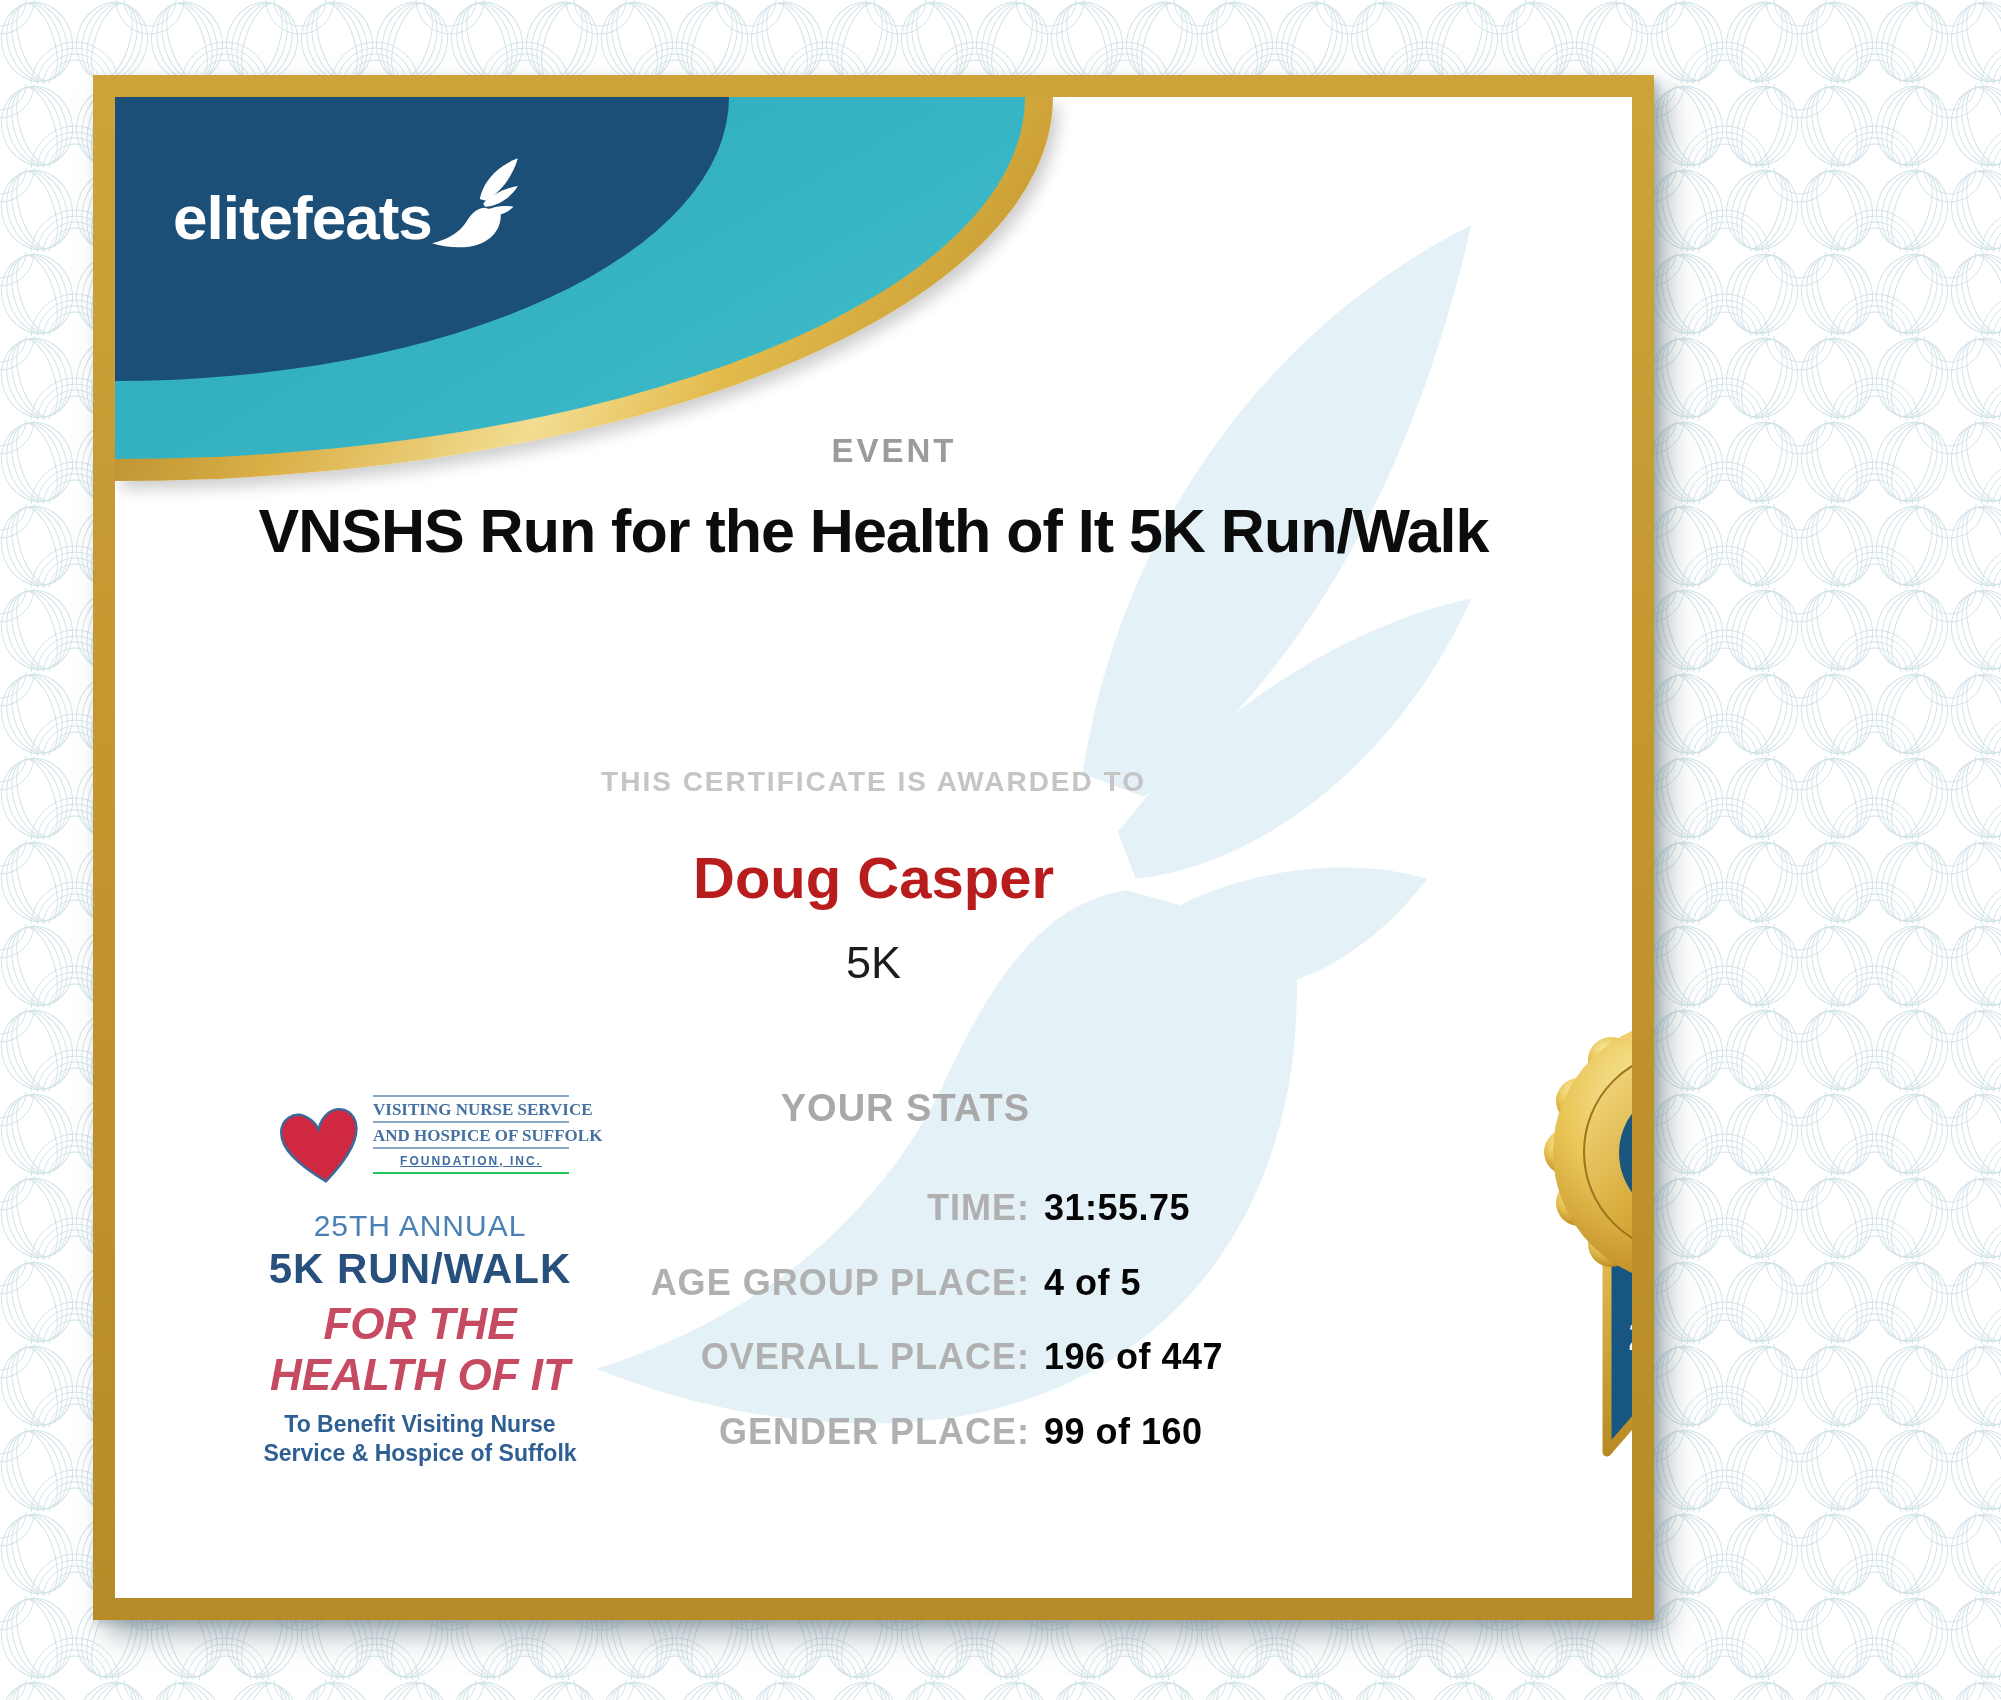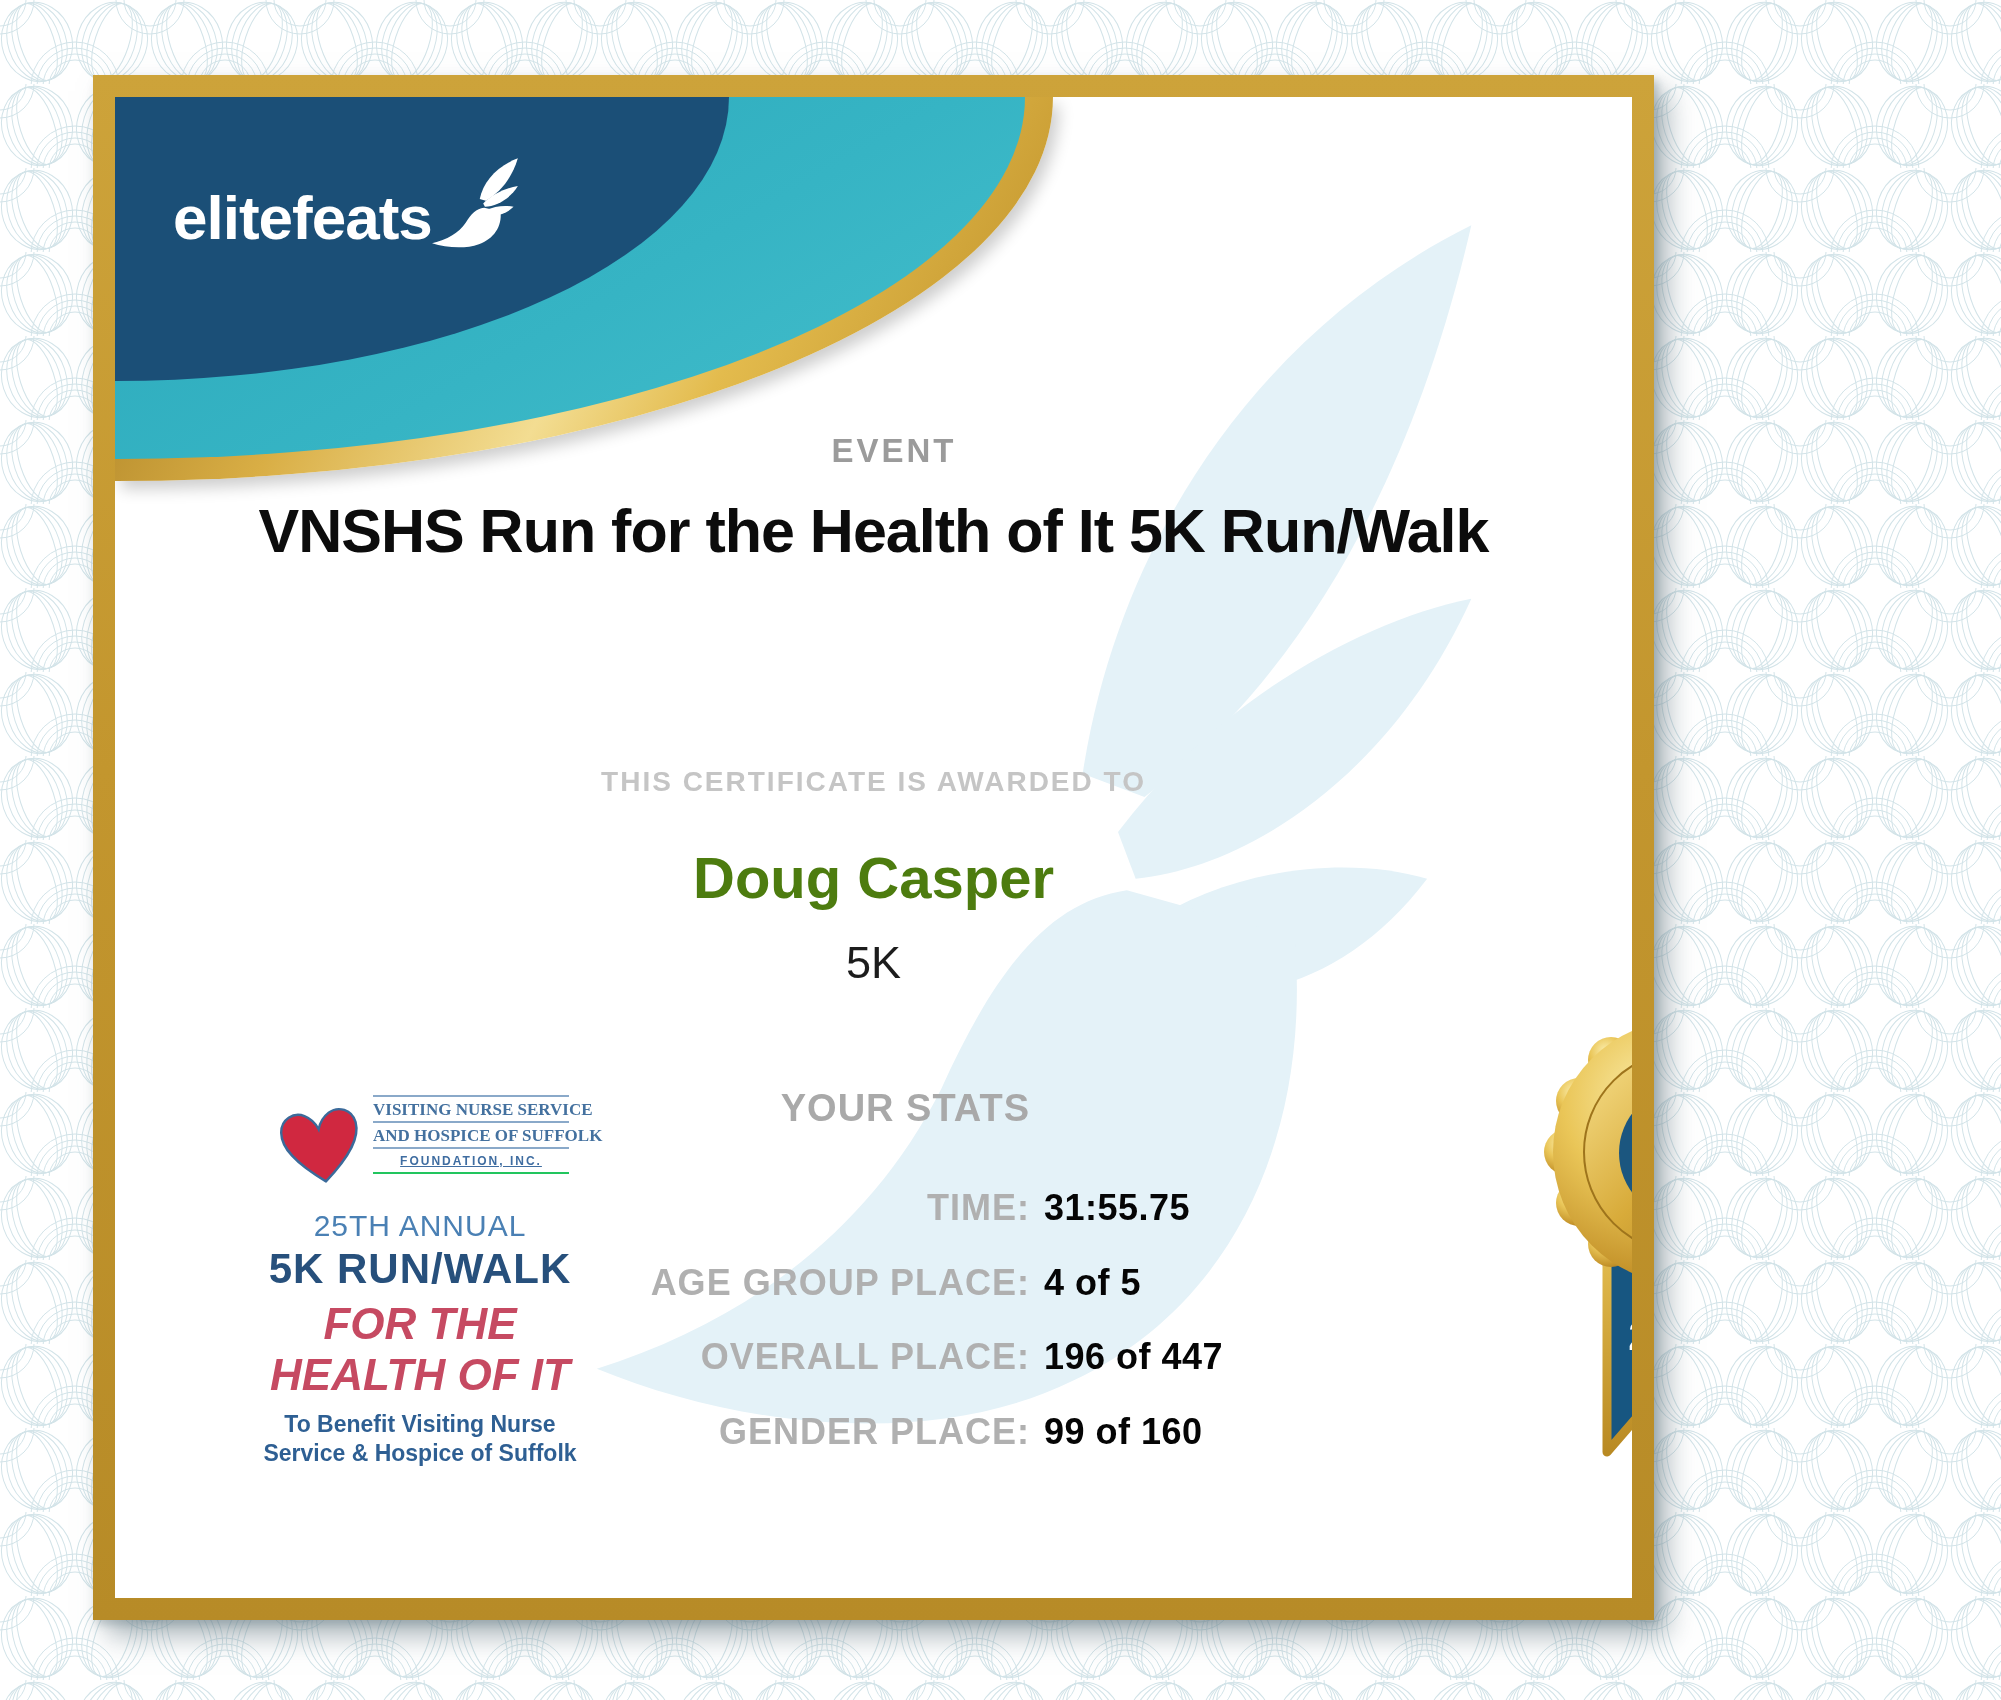--- a/index.html
+++ b/index.html
@@ -41,21 +41,21 @@
   
   .brand { position:absolute; left:58px; top:48px; z-index:5; display:flex; align-items:flex-start; }
   .brand-text { color:#ffffff; font-size:62px; font-weight:700; letter-spacing:-1px; line-height:1; padding-top:42px; }
   .brand-foot { width:104px; height:122px; margin-left:-6px; }
 
   
   .center-line { position:absolute; left:0; width:100%; text-align:center; z-index:6; }
   .event-label { top:335px; font-size:33px; font-weight:700; letter-spacing:3px; color:#9b9b9b;padding-left:41px; }
   .event-name  { top:399px; font-size:61px; font-weight:700; letter-spacing:-1px; color:#0c0c0c; }
   .awarded-label { top:669px; font-size:28px; font-weight:700; letter-spacing:2px; color:#c5c5c5; }
-  .recipient-name { top:747px; font-size:58px; font-weight:700; color:#4d7c0f; }
+  .recipient-name { top:747px; font-size:58px; font-weight:700; color:#b91c1c; }
   .distance { top:840px; font-size:45px; font-weight:400; color:#1c1c1c; }
 
   
   .stats-title { position:absolute; left:350px; top:990px; width:565px; text-align:right;
     font-size:38px; font-weight:700; letter-spacing:1px; color:#a9a9a9; z-index:6; }
   .stat-row { position:absolute; left:350px; width:1100px; display:flex; align-items:baseline; z-index:6; }
   .stat-row .stat-label { width:565px; text-align:right; font-size:36px; font-weight:600; color:#b0b0b0; letter-spacing:1px; }
   .stat-row .stat-value { margin-left:14px; font-size:36px; font-weight:800; color:#050505; letter-spacing:0.5px; }
   .stat-row-0 { top:1090px; } .stat-row-1 { top:1165px; } .stat-row-2 { top:1239px; } .stat-row-3 { top:1314px; }
 

